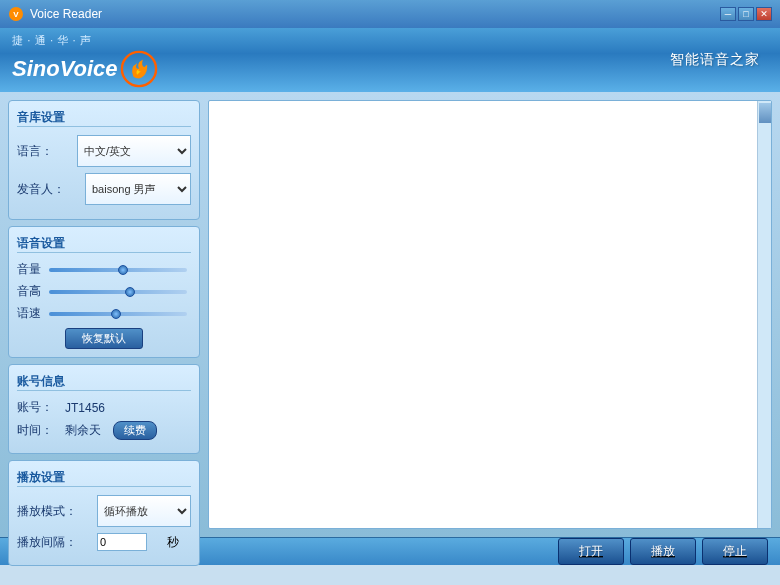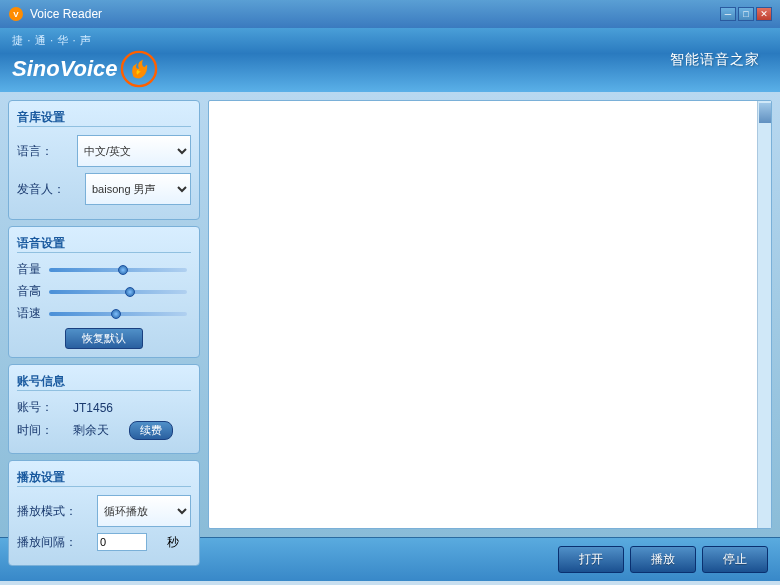--- a/index.html
+++ b/index.html
@@ -181,21 +181,21 @@
       font-family: "Microsoft YaHei", SimHei, Arial, sans-serif;
     }
 
     
     .account-row {
       color: #1a3a6f;
       font-size: 12px;
       margin-bottom: 5px;
       display: flex;
       align-items: center;
-      gap: 20px;
+      gap: 12px;
     }
     .charge-btn {
       padding: 1px 10px;
       background: linear-gradient(to bottom, #5090c8, #2a60a0);
       color: white;
       border: 1px solid #1a4080;
       border-radius: 8px;
       font-size: 11px;
       cursor: pointer;
       font-family: "Microsoft YaHei", SimHei, Arial, sans-serif;
@@ -242,28 +242,29 @@
     .scrollbar-thumb {
       width: 12px;
       height: 20px;
       background: linear-gradient(to bottom, #a0c8e8, #6090c0);
       position: absolute;
       top: 2px; left: 1px;
     }
 
     
     .bottom-bar {
-      height: 44px;
+      height: 28px;
       background: linear-gradient(to bottom, #5aabdf, #3888c8);
       display: flex;
       align-items: center;
       justify-content: flex-end;
       padding: 0 12px;
       gap: 6px;
       border-top: 1px solid #2a6a9f;
+      text-decoration: underline;
     }
     .bottom-btn {
       padding: 4px 20px;
       background: linear-gradient(to bottom, #5090c8, #1a5090);
       color: white;
       border: 1px solid #0a3070;
       border-radius: 3px;
       font-size: 12px;
       cursor: pointer;
       font-family: "Microsoft YaHei", SimHei, Arial, sans-serif;

